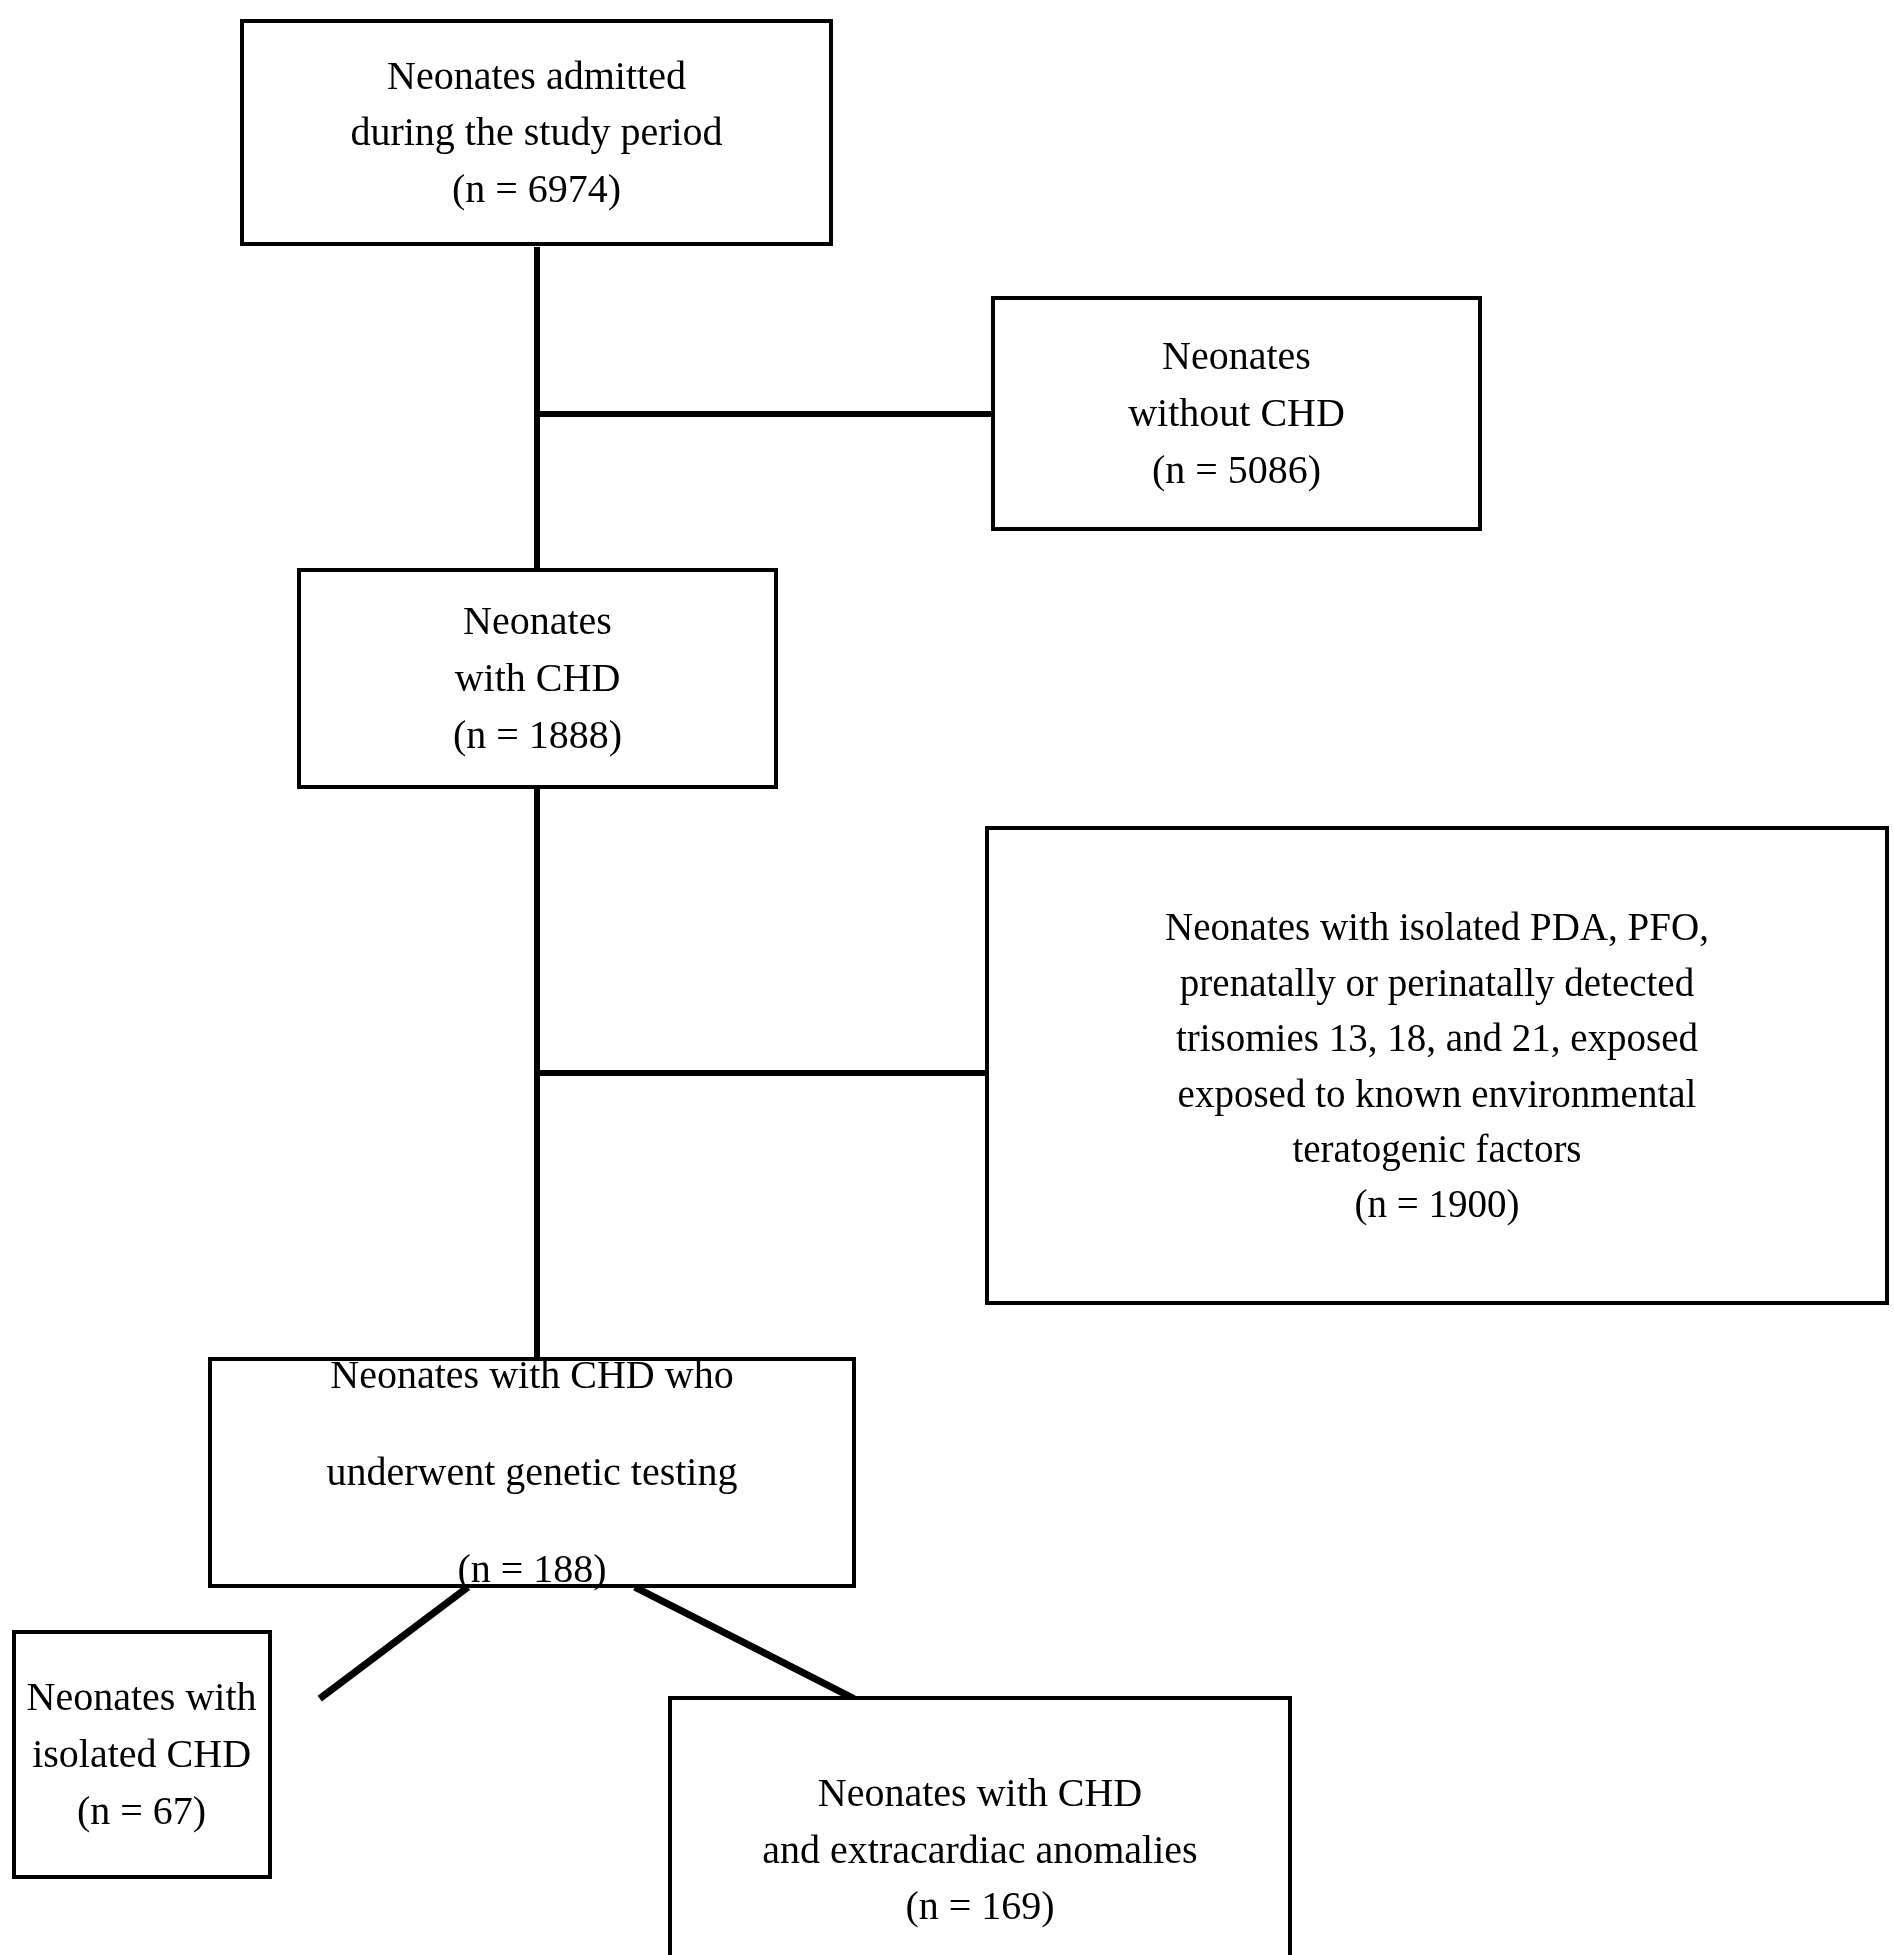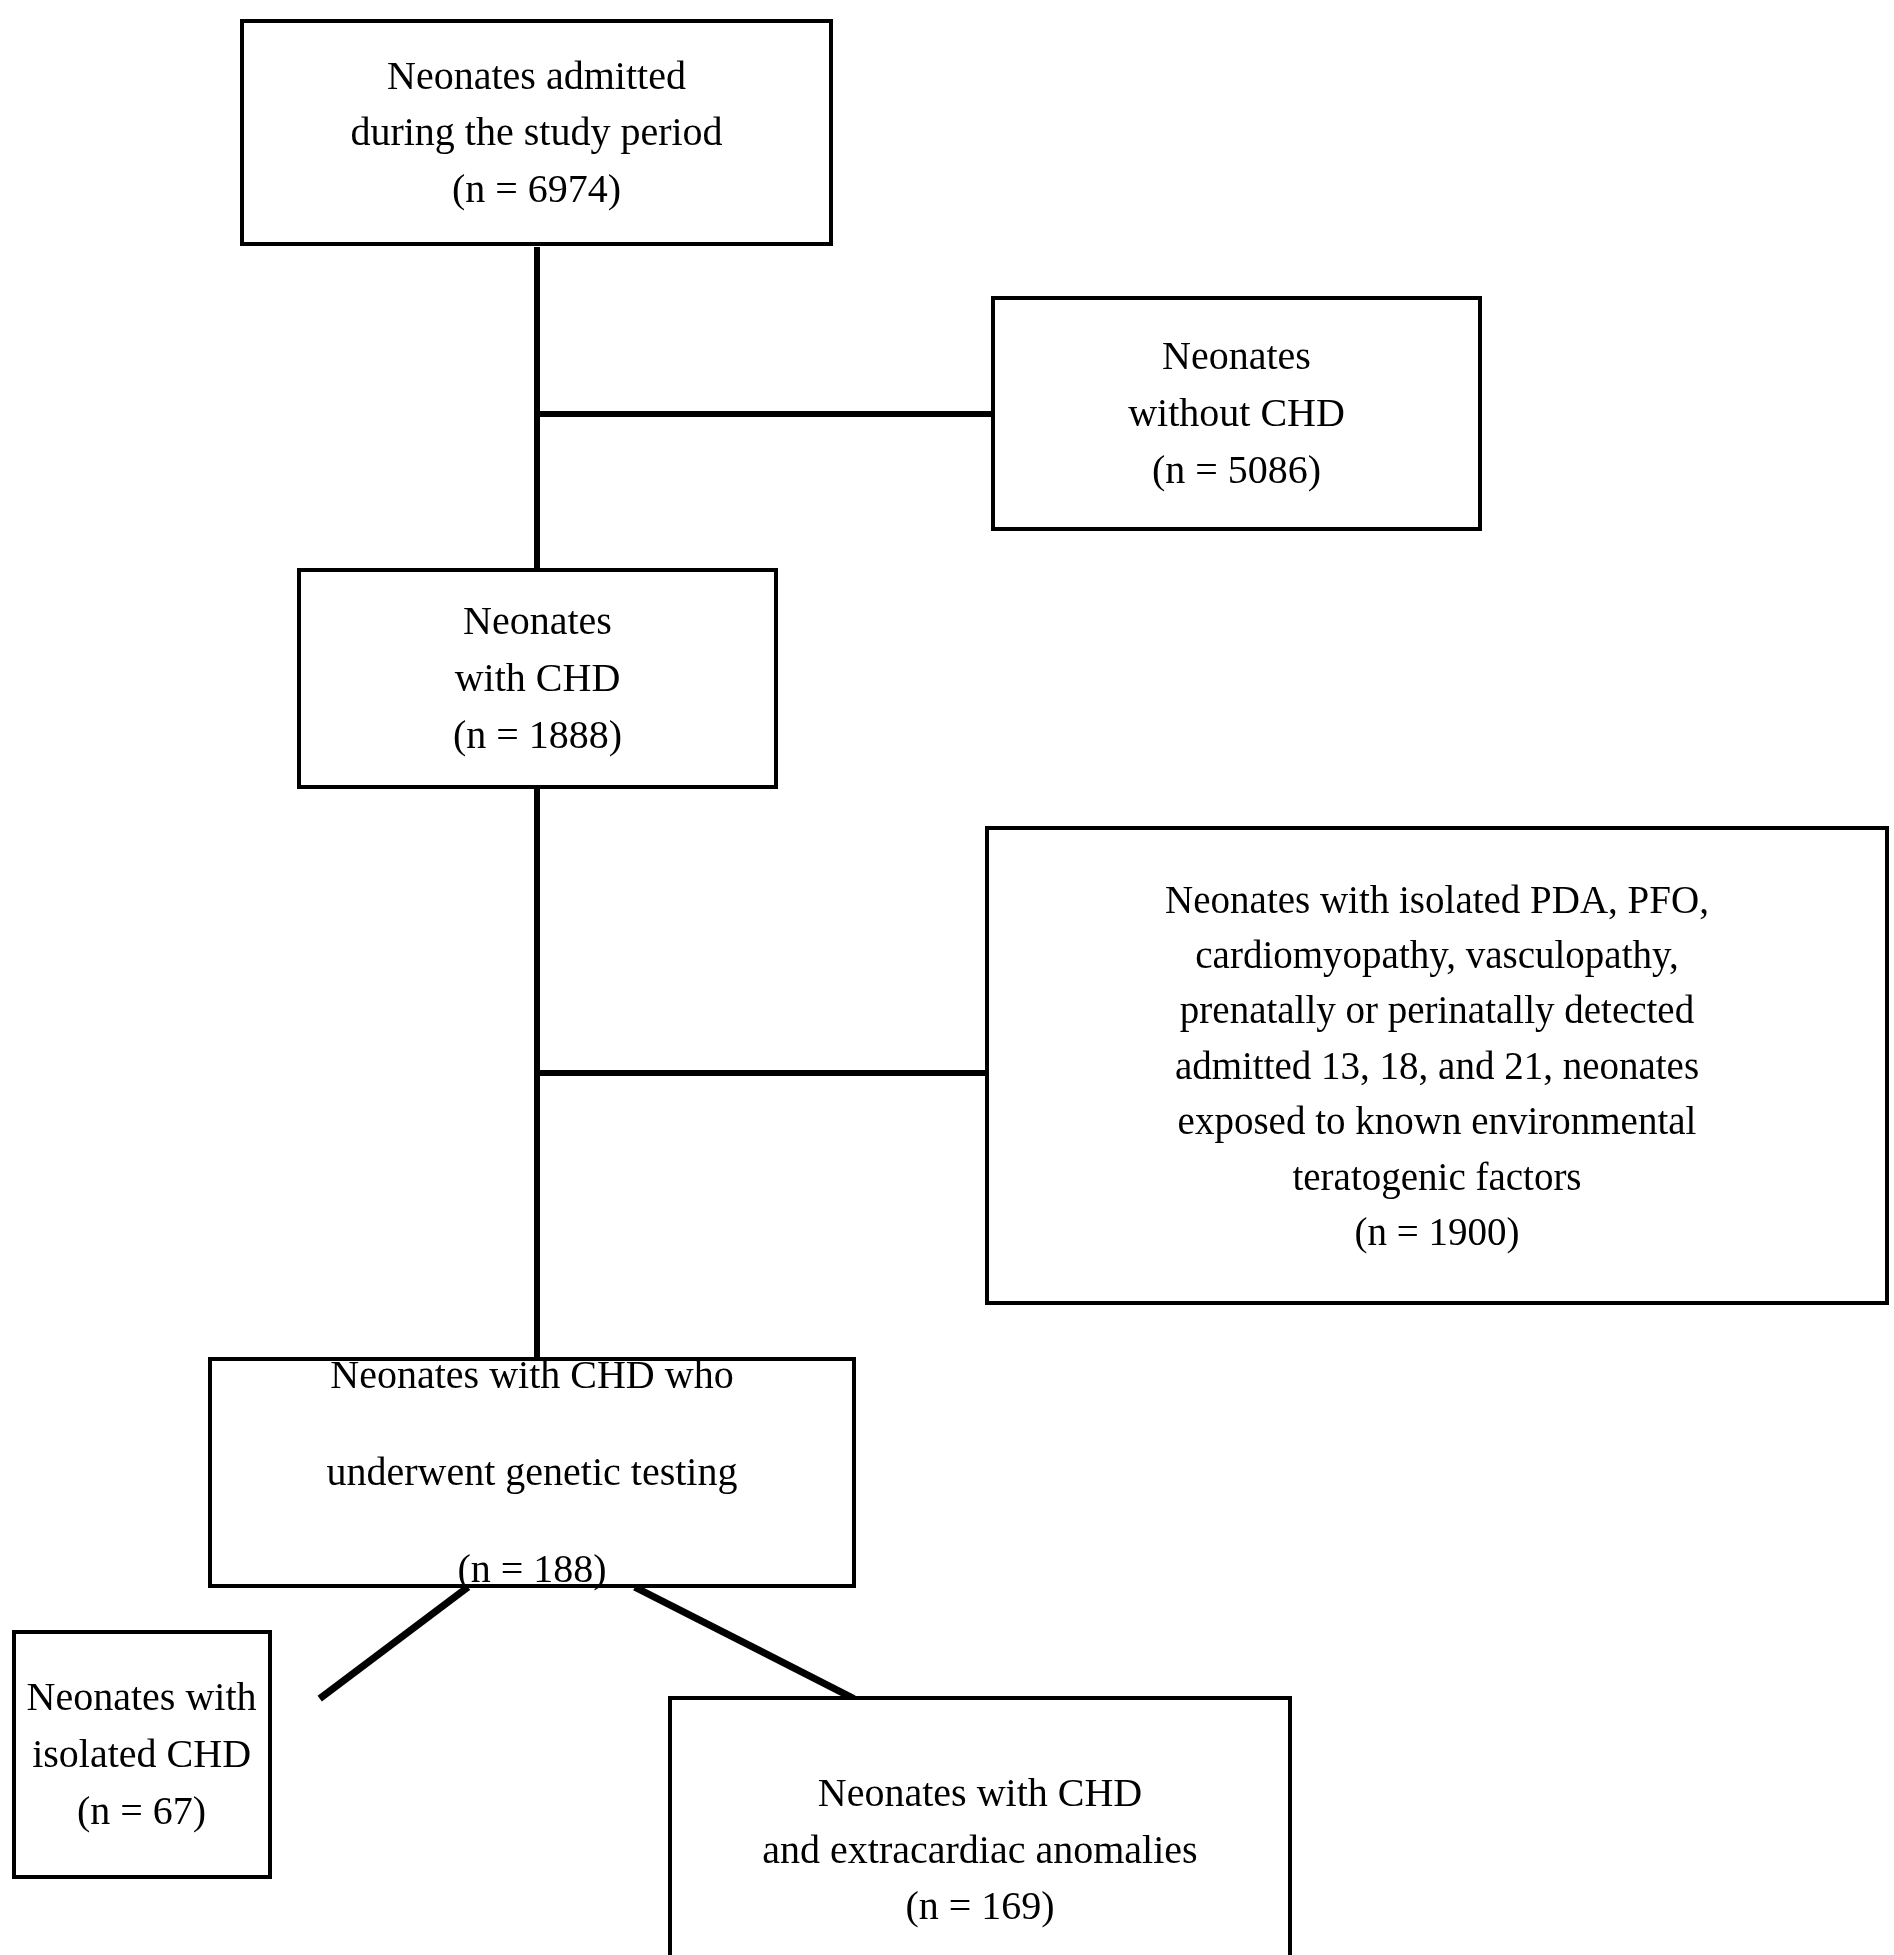--- a/index.html
+++ b/index.html
@@ -103,23 +103,22 @@
   </div>
 
   <div class="flow-box" id="box-with-chd">
     <span class="line">Neonates</span>
     <span class="line">with CHD</span>
     <span class="line">(n = 1888)</span>
   </div>
 
   <div class="flow-box" id="box-excluded">
     <span class="line">Neonates with isolated PDA, PFO,</span>
-    <span class="line">cardiomyopathy, vasculopathy,</span>
     <span class="line">prenatally or perinatally detected</span>
-    <span class="line">admitted 13, 18, and 21, neonates</span>
+    <span class="line">trisomies 13, 18, and 21, exposed</span>
     <span class="line">exposed to known environmental</span>
     <span class="line">teratogenic factors</span>
     <span class="line">(n = 1900)</span>
   </div>
 
   <div class="flow-box" id="box-genetic">
     <span class="line">Neonates with CHD who</span>
     <span class="line">underwent genetic testing</span>
     <span class="line">(n = 188)</span>
   </div>

